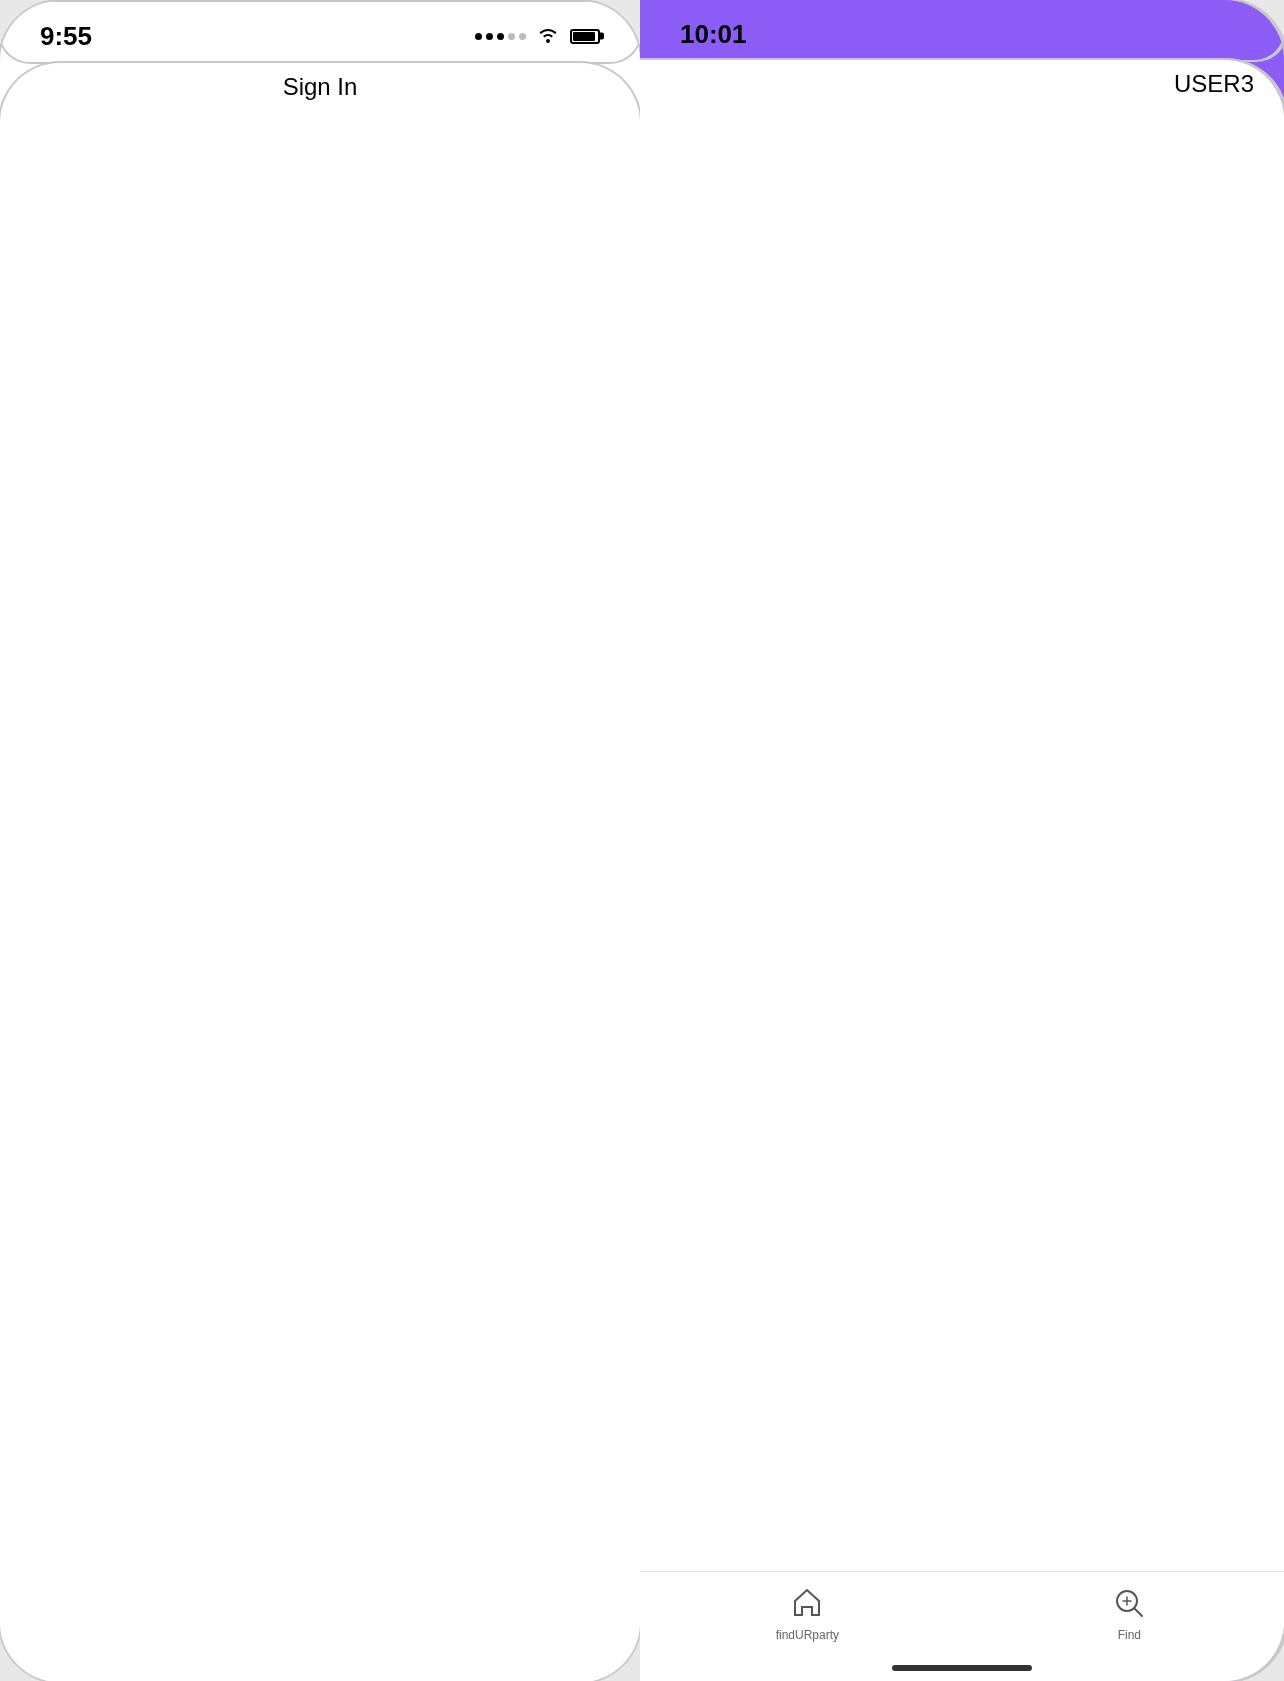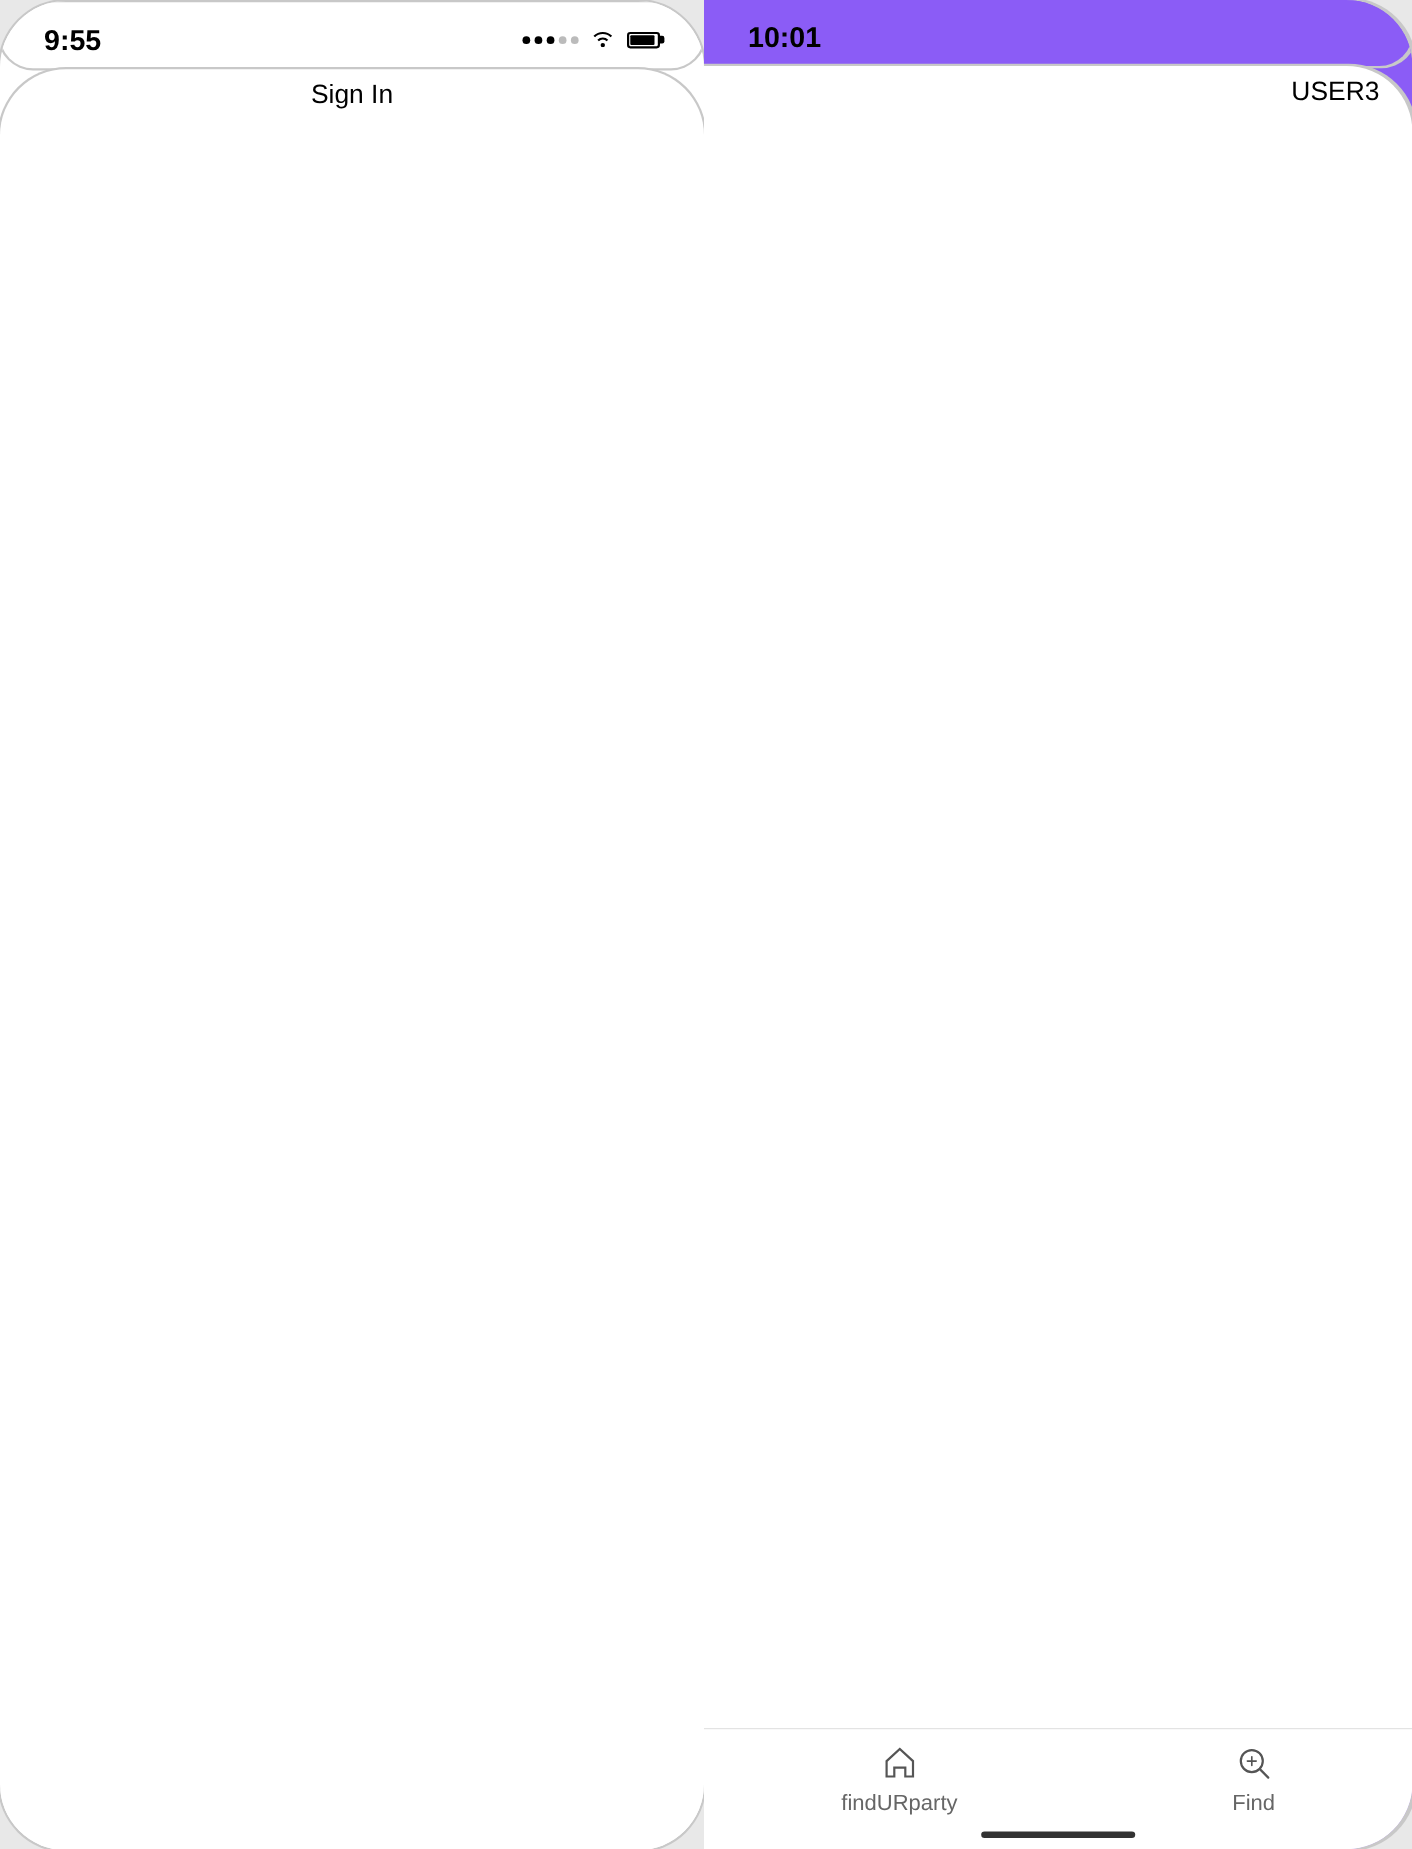--- a/index.html
+++ b/index.html
@@ -188,21 +188,21 @@
 
     .tab-icon {
       width: 38px;
       height: 38px;
       display: flex;
       align-items: center;
       justify-content: center;
     }
 
     .tab-label {
-      font-size: 20px;
+      font-size: 12px;
       color: #666;
     }
 
     .home-indicator-right {
       position: absolute;
       bottom: 10px;
       left: 50%;
       transform: translateX(-50%);
       width: 140px;
       height: 6px;

